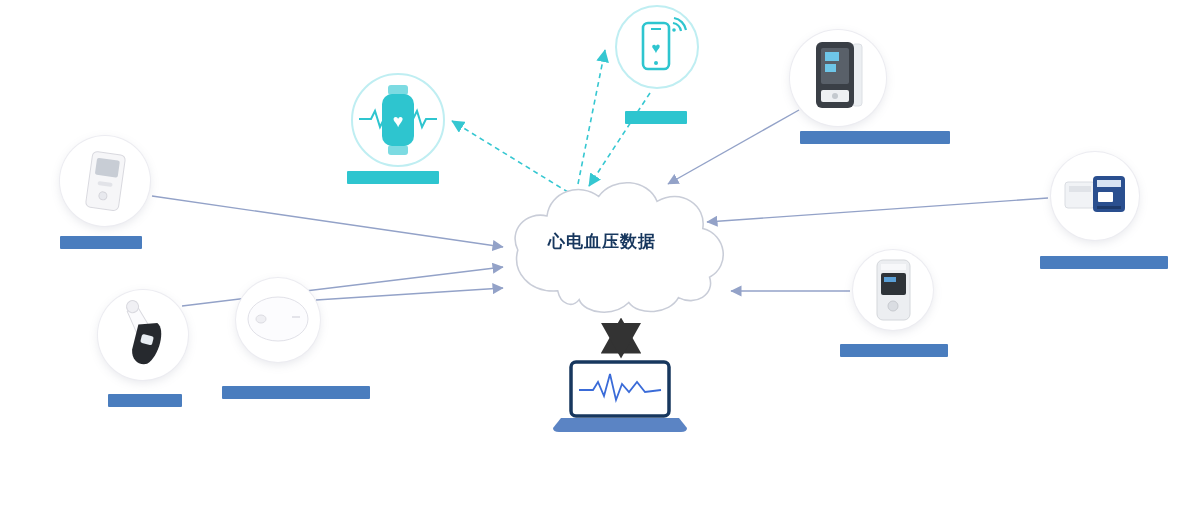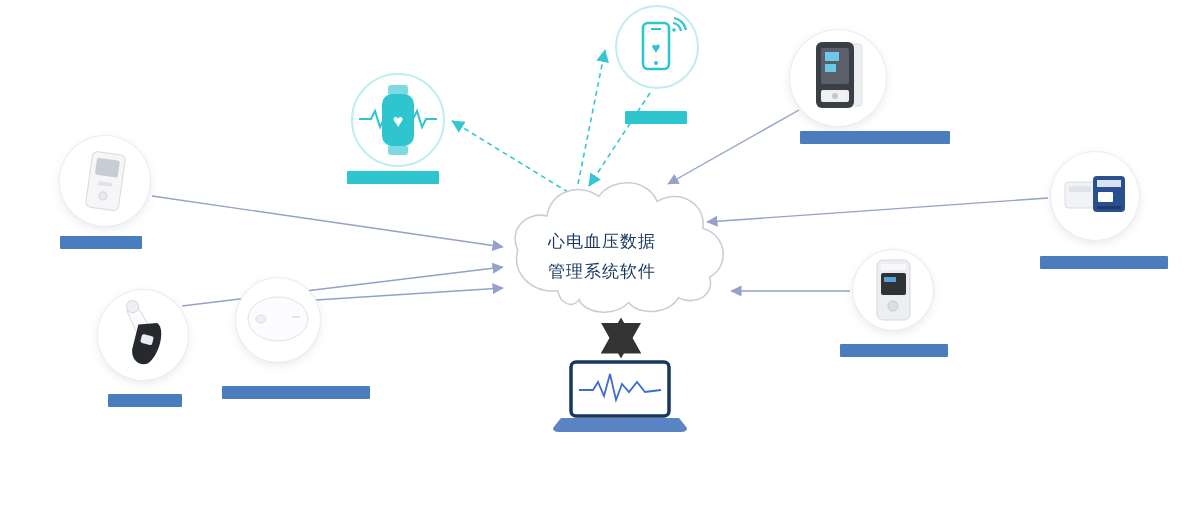--- a/index.html
+++ b/index.html
@@ -32,21 +32,21 @@
   #bar-thermometer{left:108px;top:394px;width:74px;}
   #bar-patch{left:222px;top:386px;width:148px;}
   #bar-watch{left:347px;top:171px;width:92px;}
   #bar-phone{left:625px;top:111px;width:62px;}
   #bar-bp-monitor{left:800px;top:131px;width:150px;}
   #bar-ambulatory{left:1040px;top:256px;width:128px;}
   #bar-holter{left:840px;top:344px;width:108px;}
   
   #cloud{position:absolute;left:503px;top:176px;width:236px;height:146px;}
   #cloud-text{position:absolute;left:548px;top:227px;width:160px;
-              color:#17375e;font-weight:normal;font-size:17px;line-height:30px;
+              color:#17375e;font-weight:bold;font-size:17px;line-height:30px;
               letter-spacing:1px;}
   
   #laptop{position:absolute;left:553px;top:360px;width:134px;height:74px;}
 </style>
 </head>
 <body>
 
 <div id="stage">
 
   <svg id="wires" viewBox="0 0 1200 506">
@@ -87,21 +87,20 @@
              C 112,0 148,3 157,26
              C 182,12 208,30 204,54
              C 228,60 233,92 211,104
              C 217,122 196,134 179,125
              C 170,142 138,144 128,130
              C 113,145 83,142 77,127
              C 70,136 58,132 55,118 Z" fill="#ffffff" stroke="#c9cdd8" stroke-width="1.6"></path>
   </svg>
   <div id="cloud-text">
     <div>心电血压数据</div>
-    <div>管理系统软件</div>
   </div>
 
   <div class="node" id="node-handheld-ecg">
     <svg width="90" height="90" viewBox="0 0 90 90">
       <g transform="rotate(8 45 45)">
         <rect x="29" y="17" width="33" height="56" rx="5" fill="#f6f6f8" stroke="#d9d9df"></rect>
         <rect x="34" y="23" width="23" height="17" rx="2" fill="#c8cdd5"></rect>
         <rect x="38" y="46" width="15" height="4" rx="2" fill="#e2e3e8"></rect>
         <circle cx="45" cy="60" r="4" fill="#e8e9ee" stroke="#d4d4da"></circle>
       </g>

